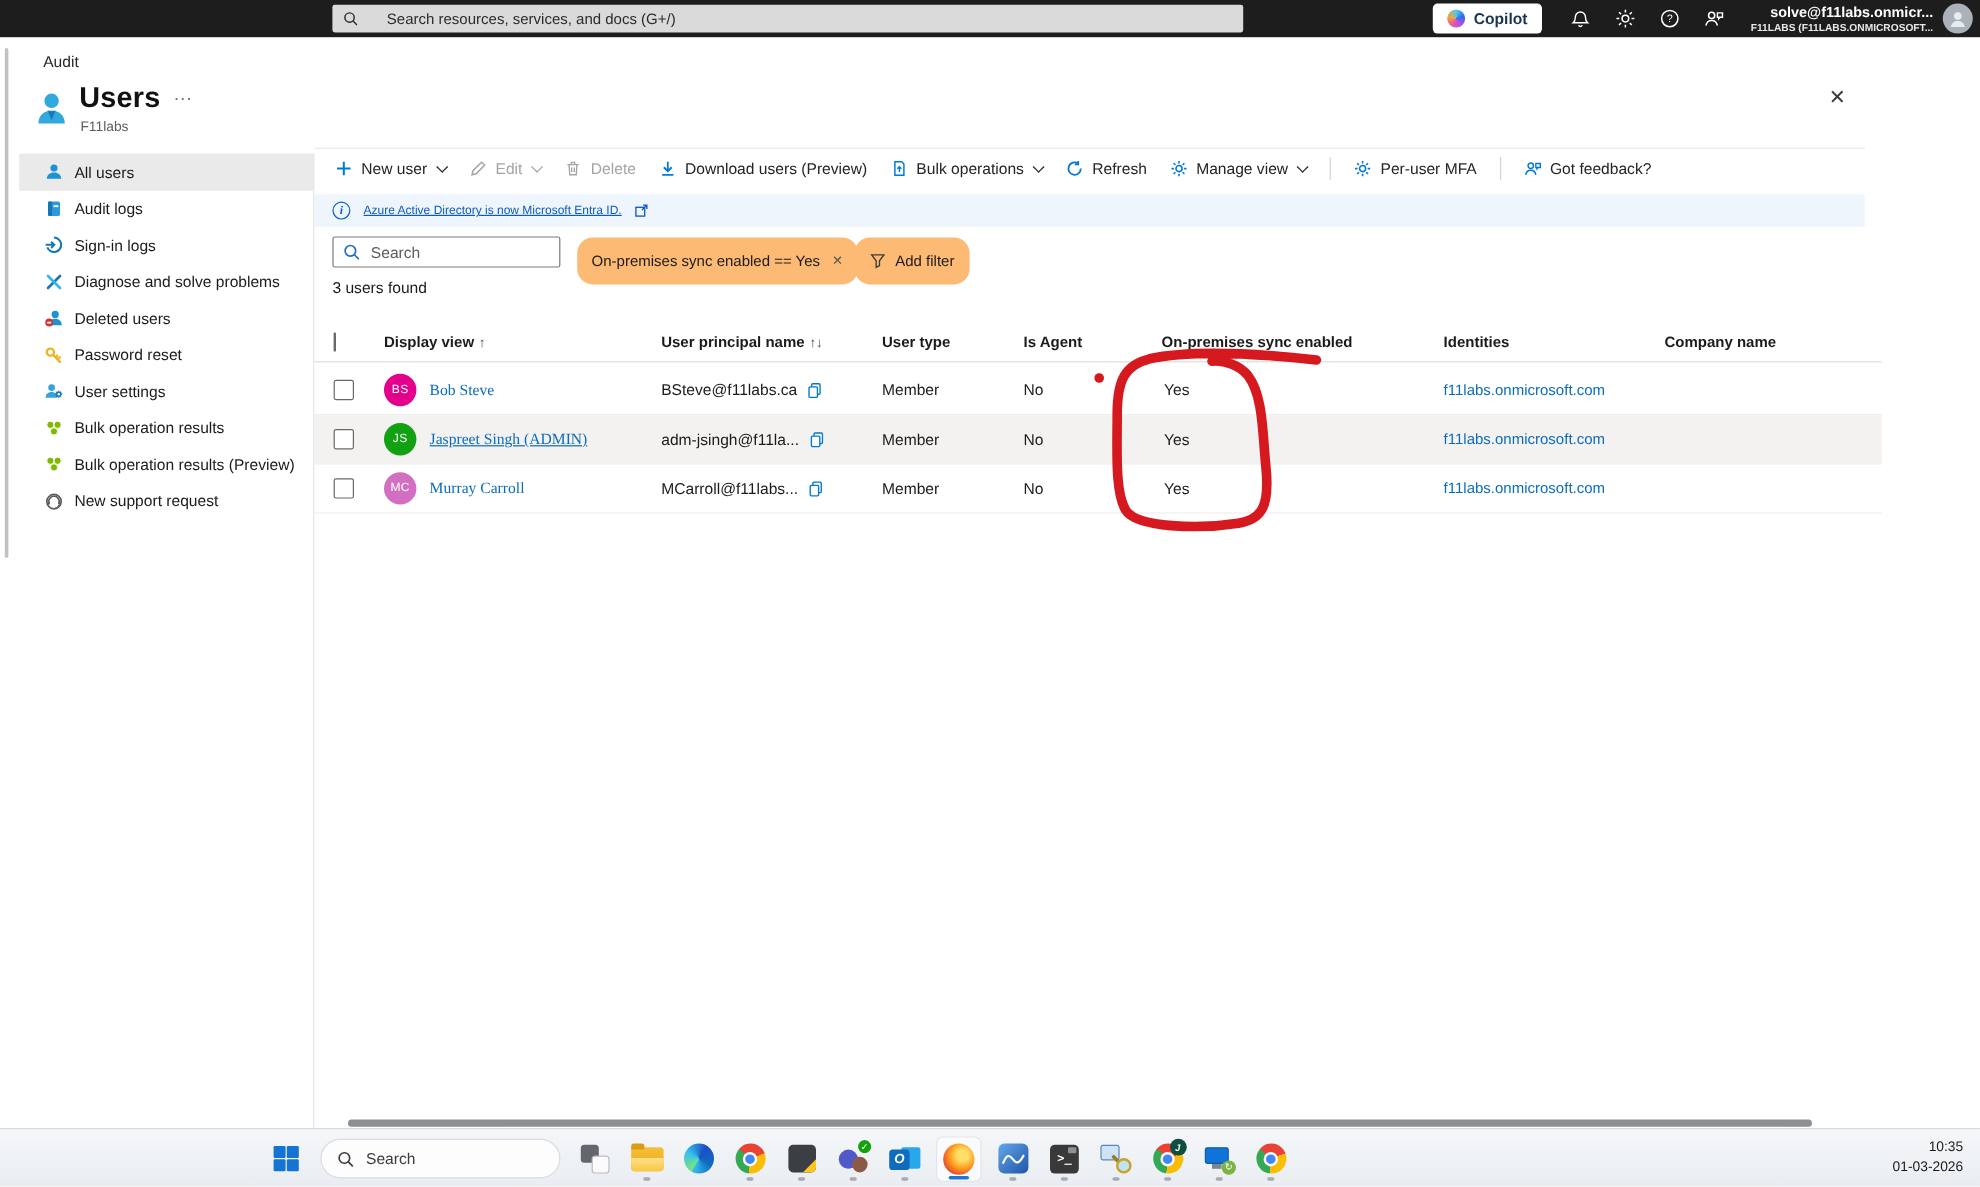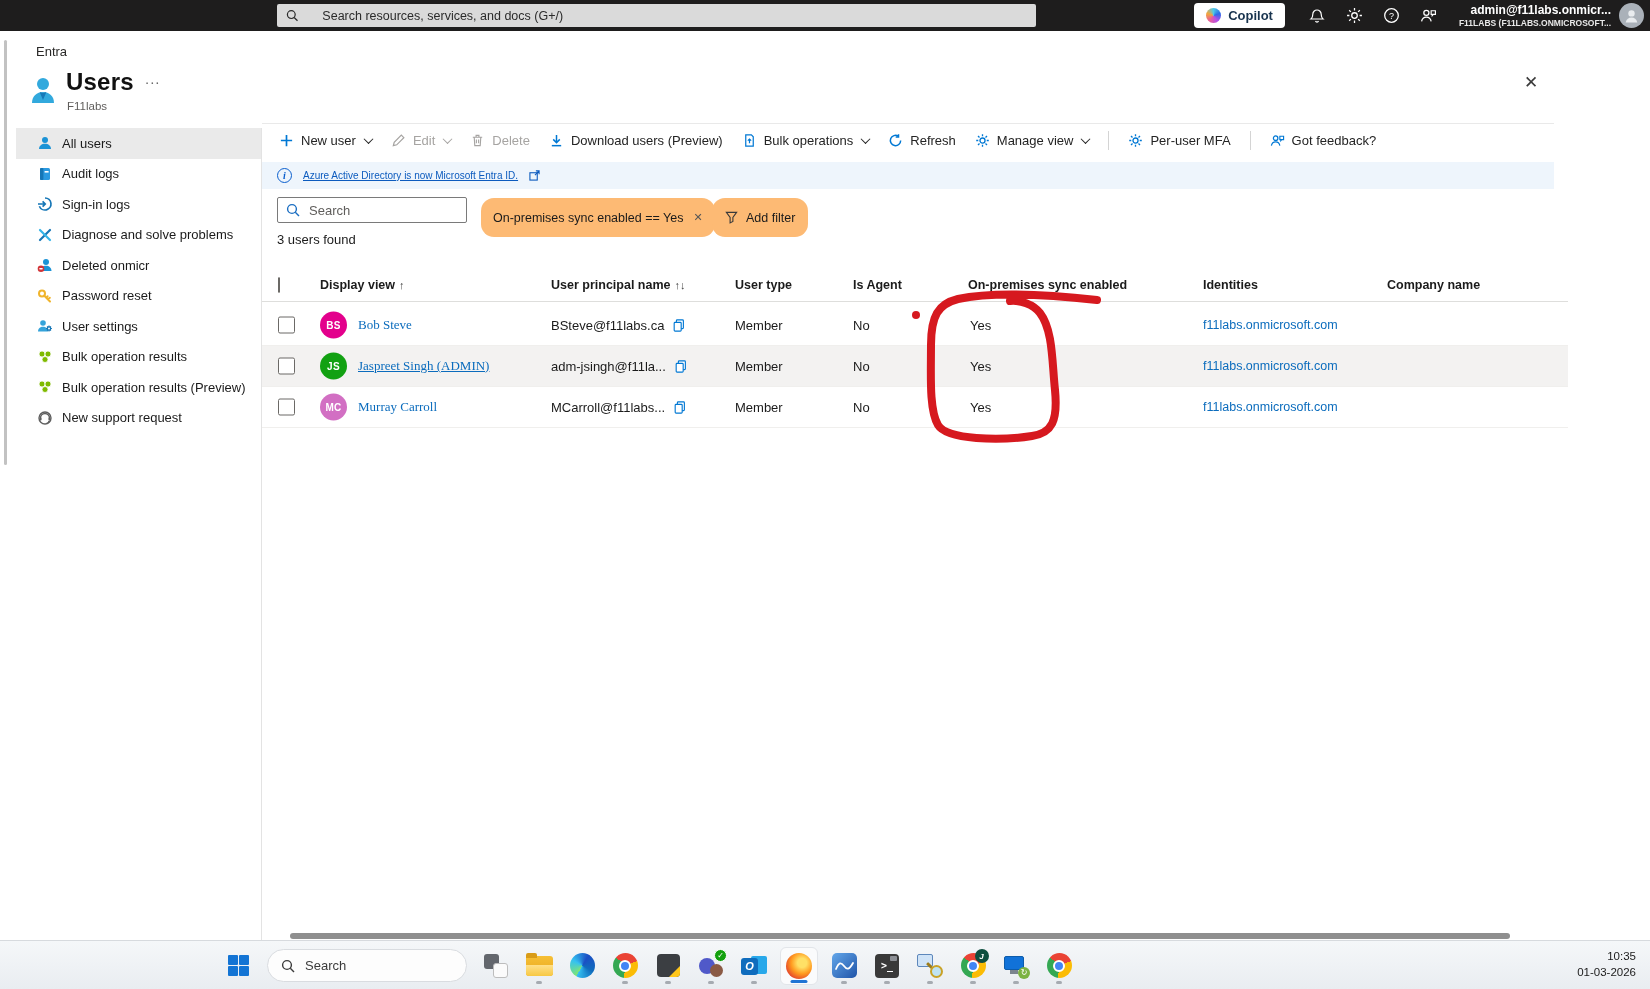--- a/index.html
+++ b/index.html
@@ -62,21 +62,21 @@
   .results-count { position:absolute; left:277px; top:232px; font-size:13px; color:#1b1b1b; }
 
   .thead { position:absolute; left:262px; top:268px; width:1306px; height:34px; border-bottom:1px solid #dededc; }
   .th { position:absolute; top:50%; transform:translateY(-50%); font-size:12.5px; font-weight:bold; color:#1b1b1b; white-space:nowrap; }
   .sort { font-weight:normal; font-size:11px; color:#444; margin-left:4px; }
 
   .row { position:absolute; left:262px; width:1306px; height:41px; border-bottom:1px solid #f0efed; }
   .row.alt { background:#f3f2f1; }
   .cell { position:absolute; top:50%; transform:translateY(-50%); font-size:13px; color:#1b1b1b; white-space:nowrap; display:flex; align-items:center; }
   .cb { width:17px; height:17px; border:1px solid #6b6966; border-radius:2px; background:#fff; cursor:pointer; }
-  .row-avatar { width:27px; height:27px; border-radius:50%; color:#fff; font-size:10px; font-weight:bold; display:flex; align-items:center; justify-content:center; letter-spacing:.3px; }
+  .row-avatar { width:27px; height:27px; border-radius:50%; color:#fff; font-size:10px; font-weight:normal; display:flex; align-items:center; justify-content:center; letter-spacing:.3px; }
   .name-link { color:#0b6cbd; cursor:pointer;font-family:Liberation Serif, serif; }
   .name-link.underline { text-decoration:underline; }
   .copy-ic { margin-left:8px; cursor:pointer; }
   .id-link { color:#0b6cbd; font-size:12.5px; cursor:pointer; }
 
   .annotation { position:absolute; left:0; top:0; pointer-events:none; }
 
   .hscroll { position:absolute; left:290px; top:933px; width:1220px; height:6px; background:#8f8f8f; border-radius:3px; cursor:pointer; }
 
   
@@ -159,33 +159,33 @@
         </svg>
     </div>
     <div class="top-icon">
       <svg width="17" height="17" viewBox="0 0 16 16">
           <circle cx="6" cy="5.5" r="2.4" fill="none" stroke="#fff" stroke-width="1.2"></circle>
           <path d="M1.5 13.5c.5-2.6 2.2-4 4.5-4s4 1.4 4.5 4" fill="none" stroke="#fff" stroke-width="1.2"></path>
           <path d="M10.5 3.5h4v3.5h-2l-1 1.2v-1.2h-1z" fill="none" stroke="#fff" stroke-width="1.1"></path>
         </svg>
     </div>
     <div class="account">
-      <div class="l1">admin@f11labs.onmicr...</div>
+      <div class="l1">solve@f11labs.onmicr...</div>
       <div class="l2">F11LABS (F11LABS.ONMICROSOFT...</div>
     </div>
     <div class="avatar-top">
       <svg width="17" height="17" viewBox="0 0 16 16">
           <circle cx="8" cy="6" r="3" fill="#e9ecef"></circle>
           <path d="M2.5 14.5c.7-3.2 2.9-4.6 5.5-4.6s4.8 1.4 5.5 4.6z" fill="#e9ecef"></path>
         </svg>
     </div>
   </div>
 </div>
 
-<div class="breadcrumb">Entra</div>
+<div class="breadcrumb">Audit</div>
 <div class="page-icon">
   <svg width="32" height="32" viewBox="0 0 32 32">
       <circle cx="16" cy="10" r="6" fill="#32a9dd"></circle>
       <path d="M5 29c0-7 4.8-11 11-11s11 4 11 11z" fill="#32a9dd"></path>
       <path d="M16 19l-3.4-1 3.4 8 3.4-8z" fill="#1679b8"></path>
     </svg>
 </div>
 <div class="page-title">Users</div>
 <div class="page-sub">F11labs</div>
 <div class="page-overflow">...</div>
@@ -224,21 +224,21 @@
       </svg>
     <span>Diagnose and solve problems</span>
   </div>
   <div class="side-item">
     <svg width="16" height="16" viewBox="0 0 16 16">
         <circle cx="9" cy="5" r="3" fill="#1b93d6"></circle>
         <path d="M3.5 14c0-3.3 2.5-5.3 5.5-5.3s5.5 2 5.5 5.3z" fill="#1b93d6"></path>
         <circle cx="4" cy="11.8" r="3.3" fill="#d13438"></circle>
         <rect x="2.2" y="11.1" width="3.6" height="1.4" rx="0.7" fill="#fff"></rect>
       </svg>
-    <span>Deleted onmicr</span>
+    <span>Deleted users</span>
   </div>
   <div class="side-item">
     <svg width="16" height="16" viewBox="0 0 16 16">
         <circle cx="5" cy="5.5" r="3" fill="none" stroke="#f0b42c" stroke-width="2"></circle>
         <path d="M7.3 7.8L13 13.5M11 11.5l1.8-1.8M9.2 9.7l1.4-1.4" stroke="#f0b42c" stroke-width="2" stroke-linecap="round"></path>
       </svg>
     <span>Password reset</span>
   </div>
   <div class="side-item">
     <svg width="16" height="16" viewBox="0 0 16 16">

